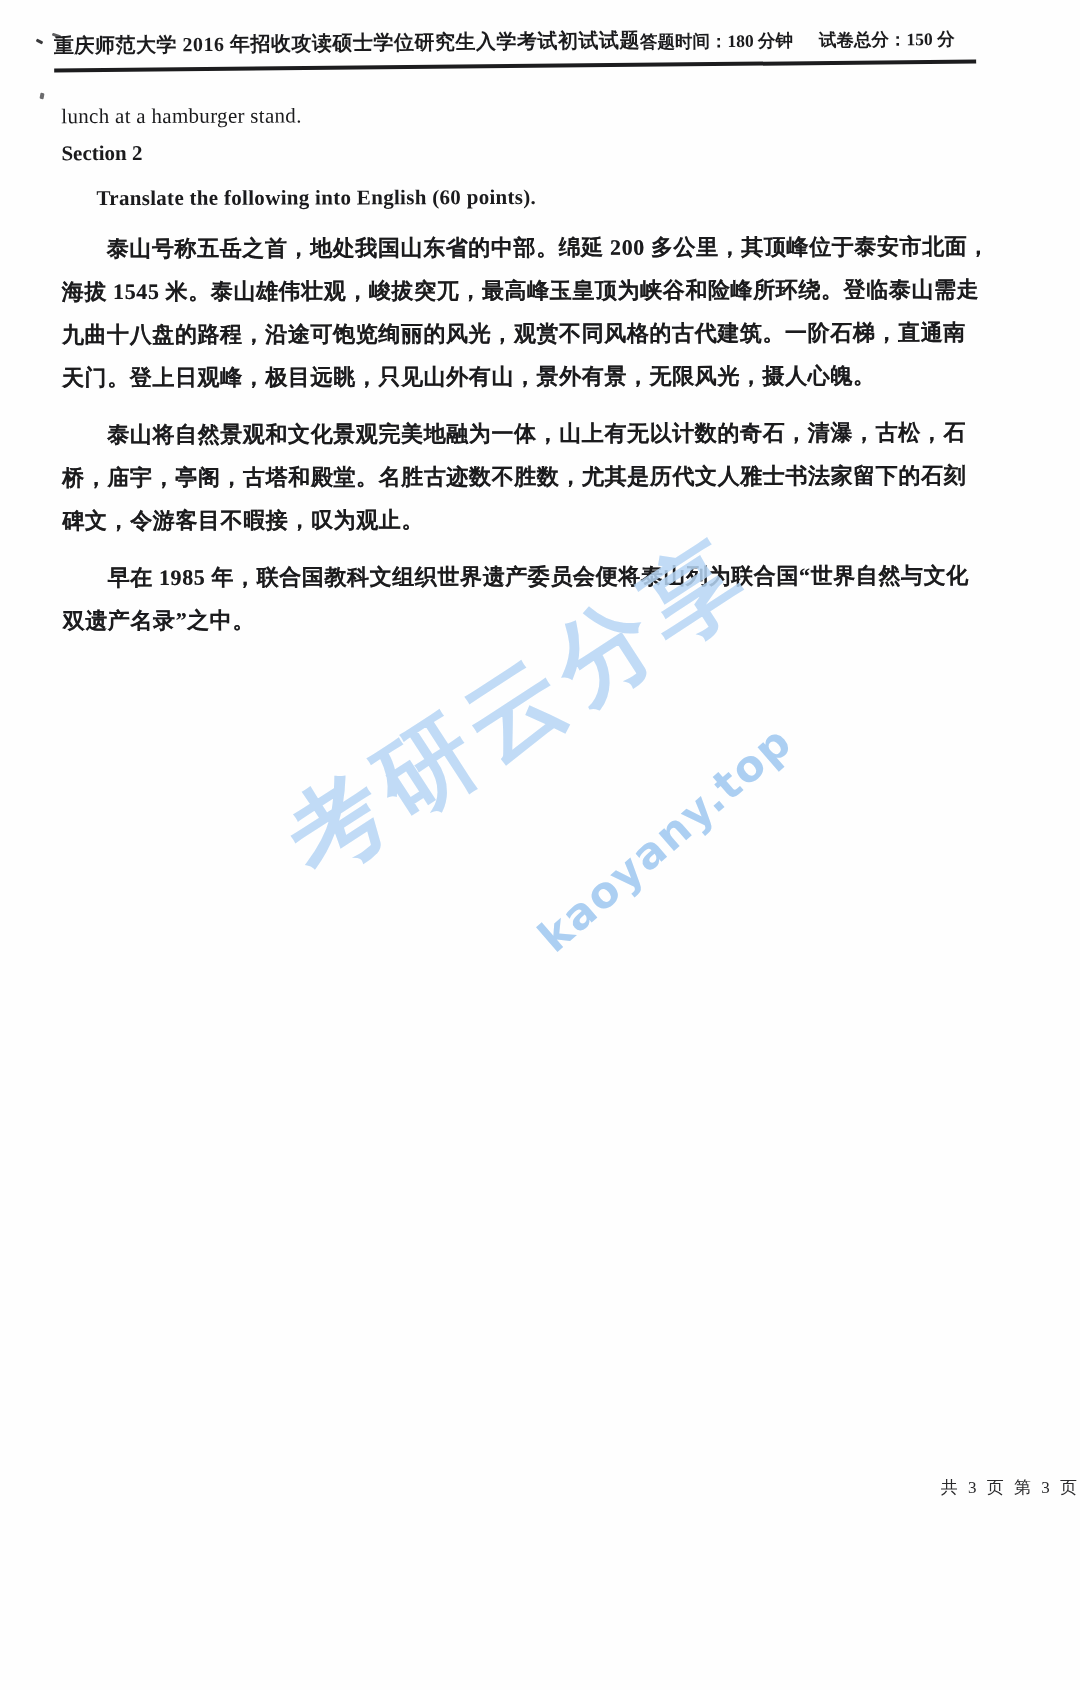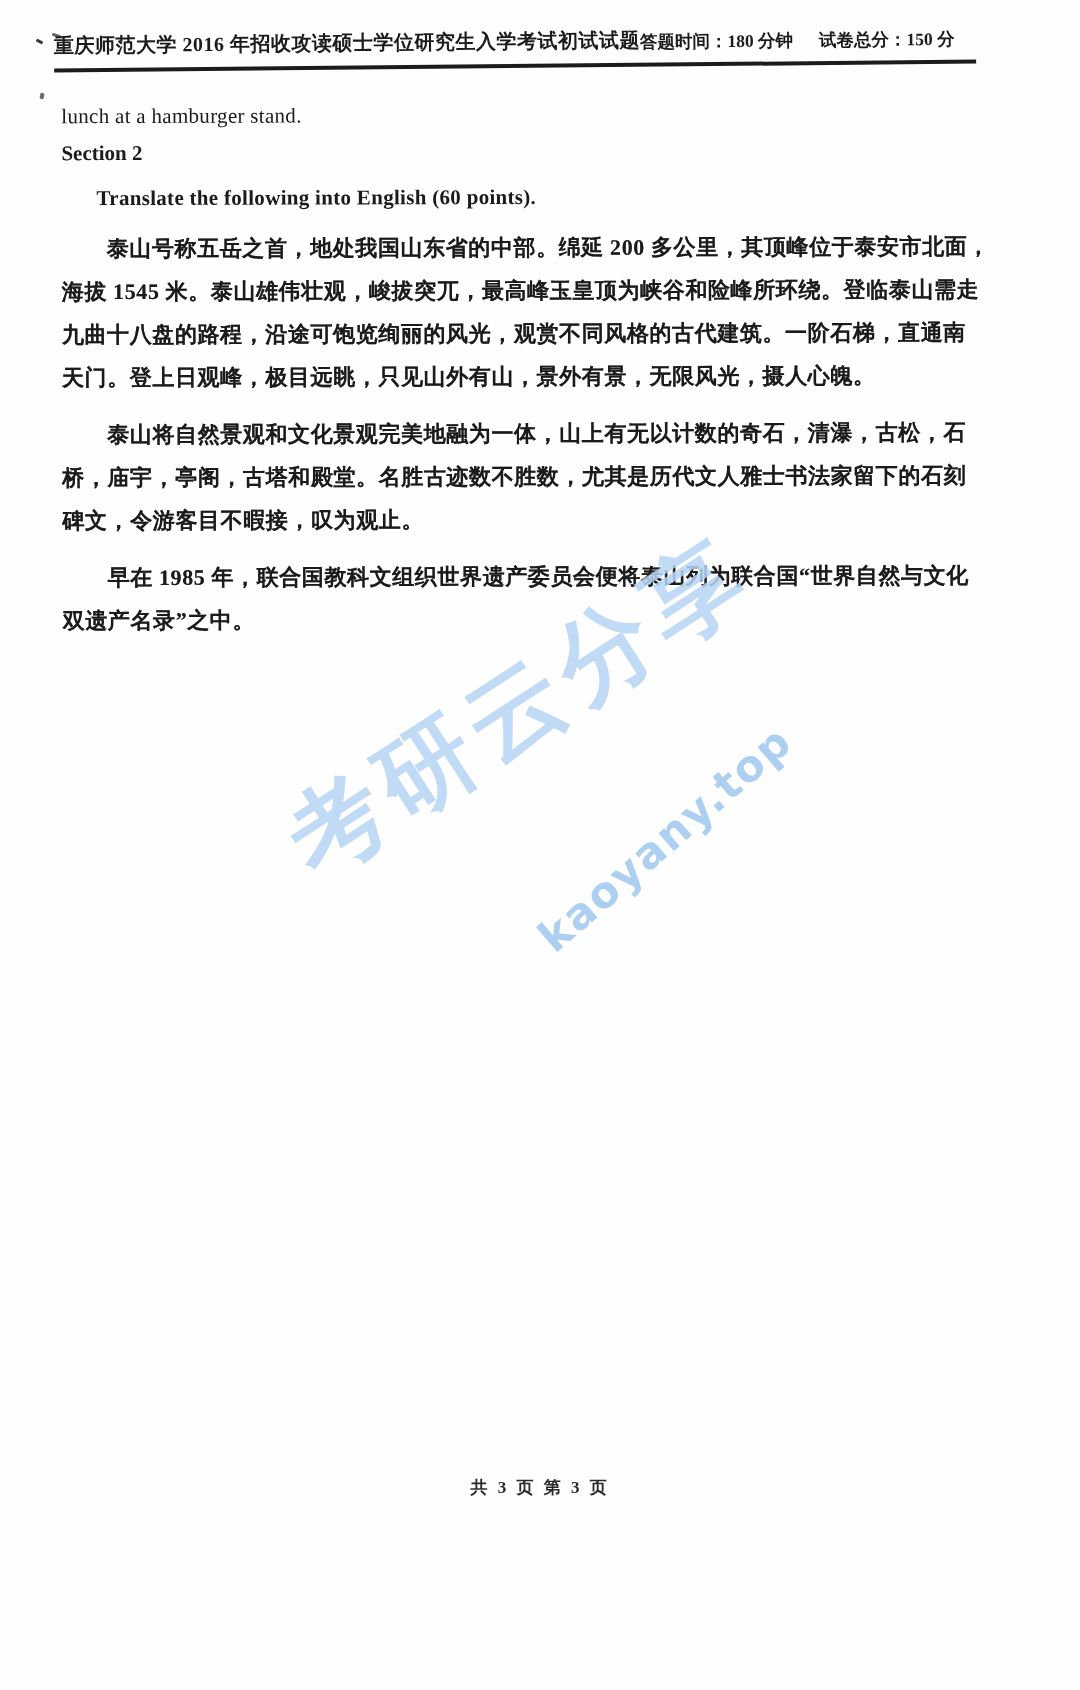--- a/index.html
+++ b/index.html
@@ -109,23 +109,23 @@
     pointer-events: none;
     font-family: "DejaVu Sans", cursive, sans-serif;
   }
 
   
   .footer {
     position: absolute;
     top: 1476px;
     left: 0;
     width: 100%;
-    text-align: center;
+    text-align: right;
     font-size: 17px;
-    font-weight: 700;
+    font-weight: 400;
     letter-spacing: 3px;
     color: #2a2a2c;
   }
 
   
   .speck { position: absolute; background: #3a3a3c; border-radius: 1px; }
   .speck-1 { left: 36px; top: 40px; width: 7px; height: 3px; transform: rotate(28deg); }
   .speck-2 { left: 52px; top: 34px; width: 9px; height: 3px; transform: rotate(18deg); opacity: 0.8; }
   .speck-3 { left: 40px; top: 93px; width: 4px; height: 6px; transform: rotate(10deg); opacity: 0.75; }
 </style>

